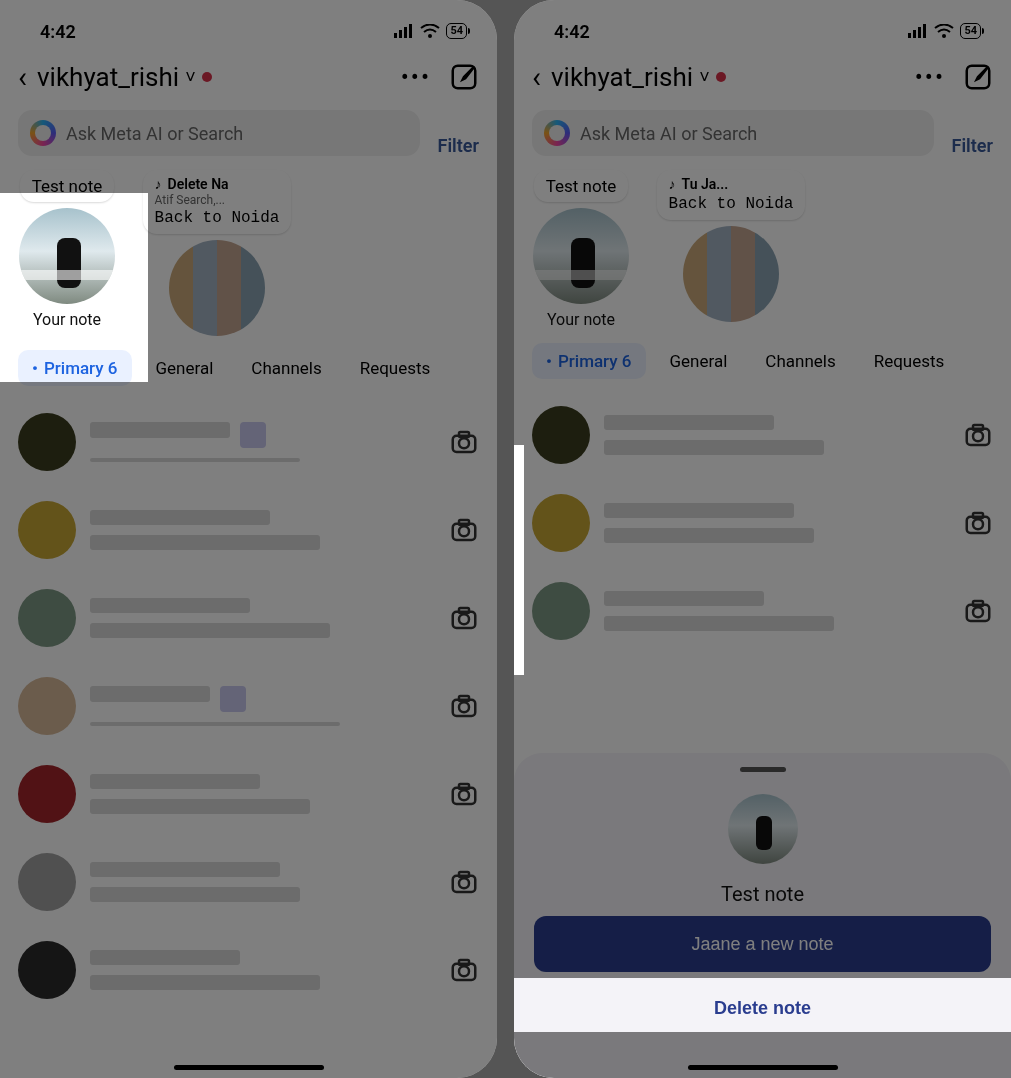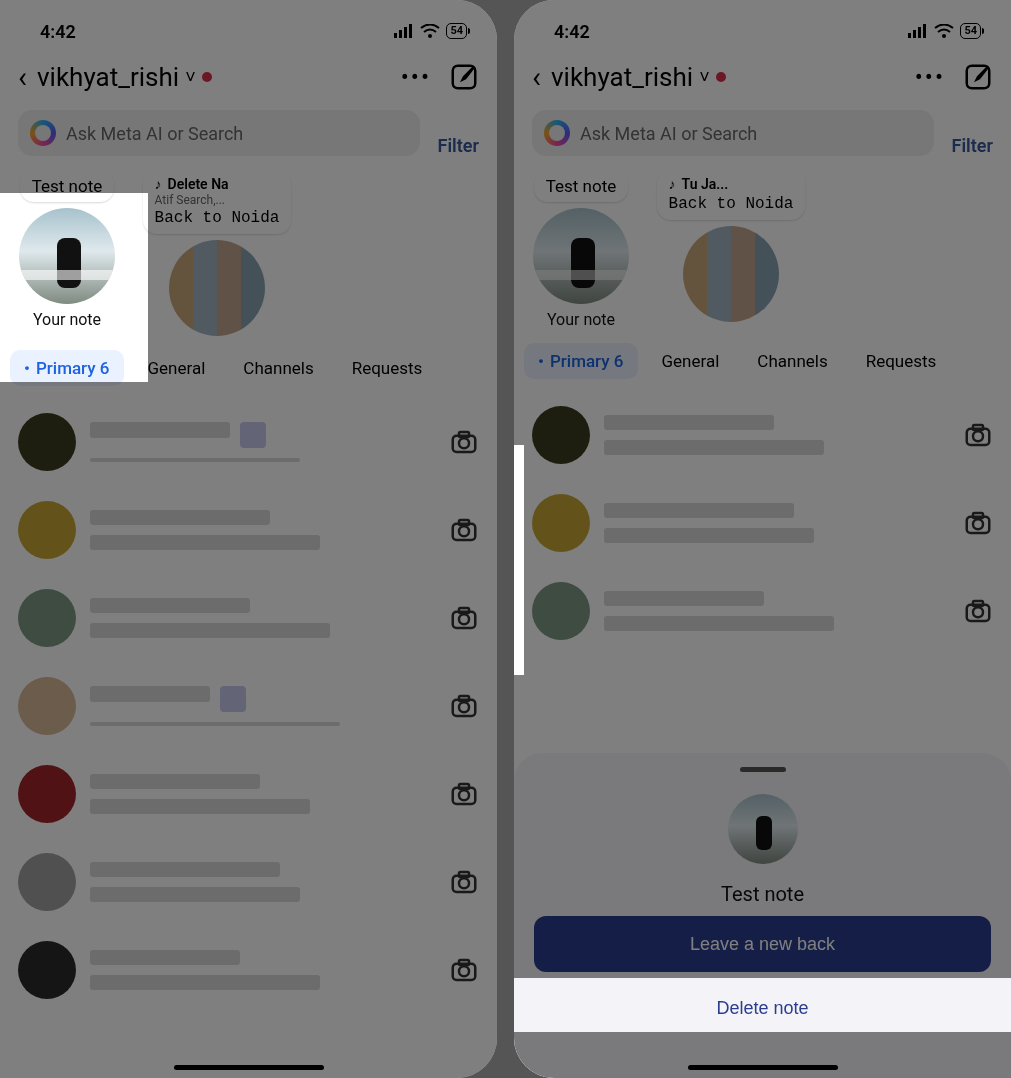--- a/index.html
+++ b/index.html
@@ -77,21 +77,21 @@
   .avatar::before{content:"";position:absolute;left:38px;top:30px;width:24px;height:50px;background:#111;border-radius:8px;}
   .avatar::after{content:"";position:absolute;left:0;right:0;top:62px;height:10px;background:rgba(255,255,255,0.6);}
   .avatar.pix {
     background:
       linear-gradient(90deg,#caa97a 0 25%,#a3b3c3 25% 50%,#c3a490 50% 75%,#8aa3b3 75%);
   }
   .avatar.pix::before, .avatar.pix::after{display:none;}
   .note-label { font-size:16px; margin-top:6px; color:#111;}
   .note-plus{ position:absolute; left:8px; top:46px; width:14px; height:14px; background:#fff; border-radius:50%; z-index:3;}
 
-  .tabs { display:flex; padding:0 10px 12px; gap:10px; font-size:17px;text-align:center;}
+  .tabs { display:flex; padding:0 18px 12px; gap:10px; font-size:17px;text-align:center;}
   .tab { padding:8px 14px; border-radius:10px; color:#000000; }
   .tab.active { background:#eaf1ff; color:#1d63e0; font-weight:500; }
   .tab .dot{ color:#1d63e0; margin-right:6px;}
 
   .chatlist { padding:0 18px; }
   .chat { display:flex; align-items:center; gap:14px; height:88px; }
   .chat .av { width:58px; height:58px; border-radius:50%; }
   .chat .txt { flex:1; height:40px; }
   .cam { width:30px; height:30px; opacity:0.8;}
   .pix1{background:#3b3d1e;} .pix3{background:#c7a634;}
@@ -124,21 +124,21 @@
     position:relative; overflow:hidden; margin-bottom:18px;
   }
   .sheet .sm-avatar::before{content:"";position:absolute;left:28px;top:22px;width:16px;height:34px;background:#111;border-radius:6px;}
   .sheet-title{ font-size:20px; color:#111; margin-bottom:10px;}
   .sheet-sub{ font-size:15px; color:#6a6a6a; margin-bottom:26px;}
   .sheet-btn{
     width:100%; background:#2a3d8f; color:#fff; font-size:18px; font-weight:500;
     border:none; border-radius:12px; height:56px;
   }
   .sheet-del{
-    width:100%; background:transparent; color:#2a3d8f; font-size:18px; font-weight:400;
+    width:100%; background:transparent; color:#2a3d8f; font-size:18px; font-weight:700;
     border:none; height:56px; margin-top:8px;
   }
   .hl-del{
     position:absolute; left:0; right:0; bottom:46px; height:54px;
     background:transparent; box-shadow: 0 0 0 9999px rgba(0,0,0,0.5);
     z-index:7; pointer-events: none;
   }
   
   .hl-sidebar{
     position:absolute; left:0; top:445px; width:10px; height:230px; background:#fff; z-index:8;
@@ -424,20 +424,20 @@
           <circle cx="12" cy="13" r="4"></circle>
           <rect x="8" y="4" width="8" height="4" rx="1"></rect>
         </svg>
     </div>
   </div>
 
   <div class="sheet">
     <div class="grabber"></div>
     <div class="sm-avatar"></div>
     <div class="sheet-title">Test note</div>
-    <button class="sheet-btn">Leave a new back</button>
+    <button class="sheet-btn">Jaane a new note</button>
     <button class="sheet-del">Delete note</button>
   </div>
 
   <div class="hl-del"></div>
   <div class="hl-sidebar"></div>
   <div class="home-ind"></div>
 </div>
 
 </body></html>

